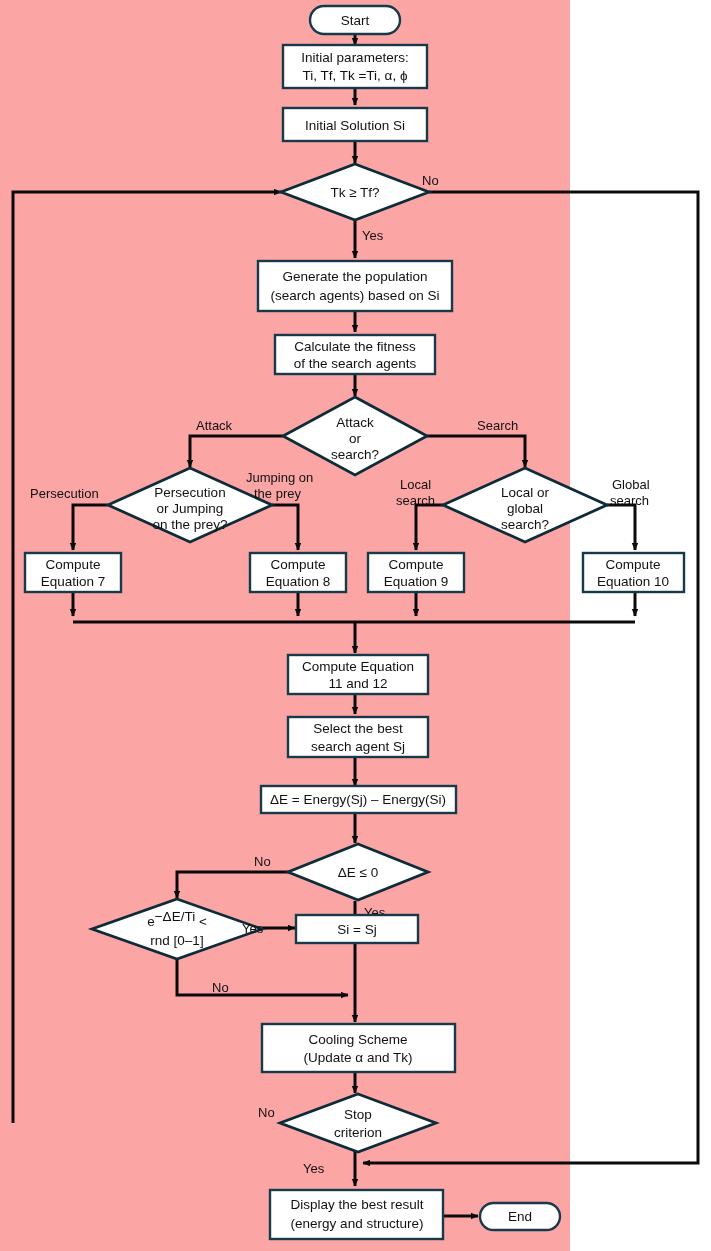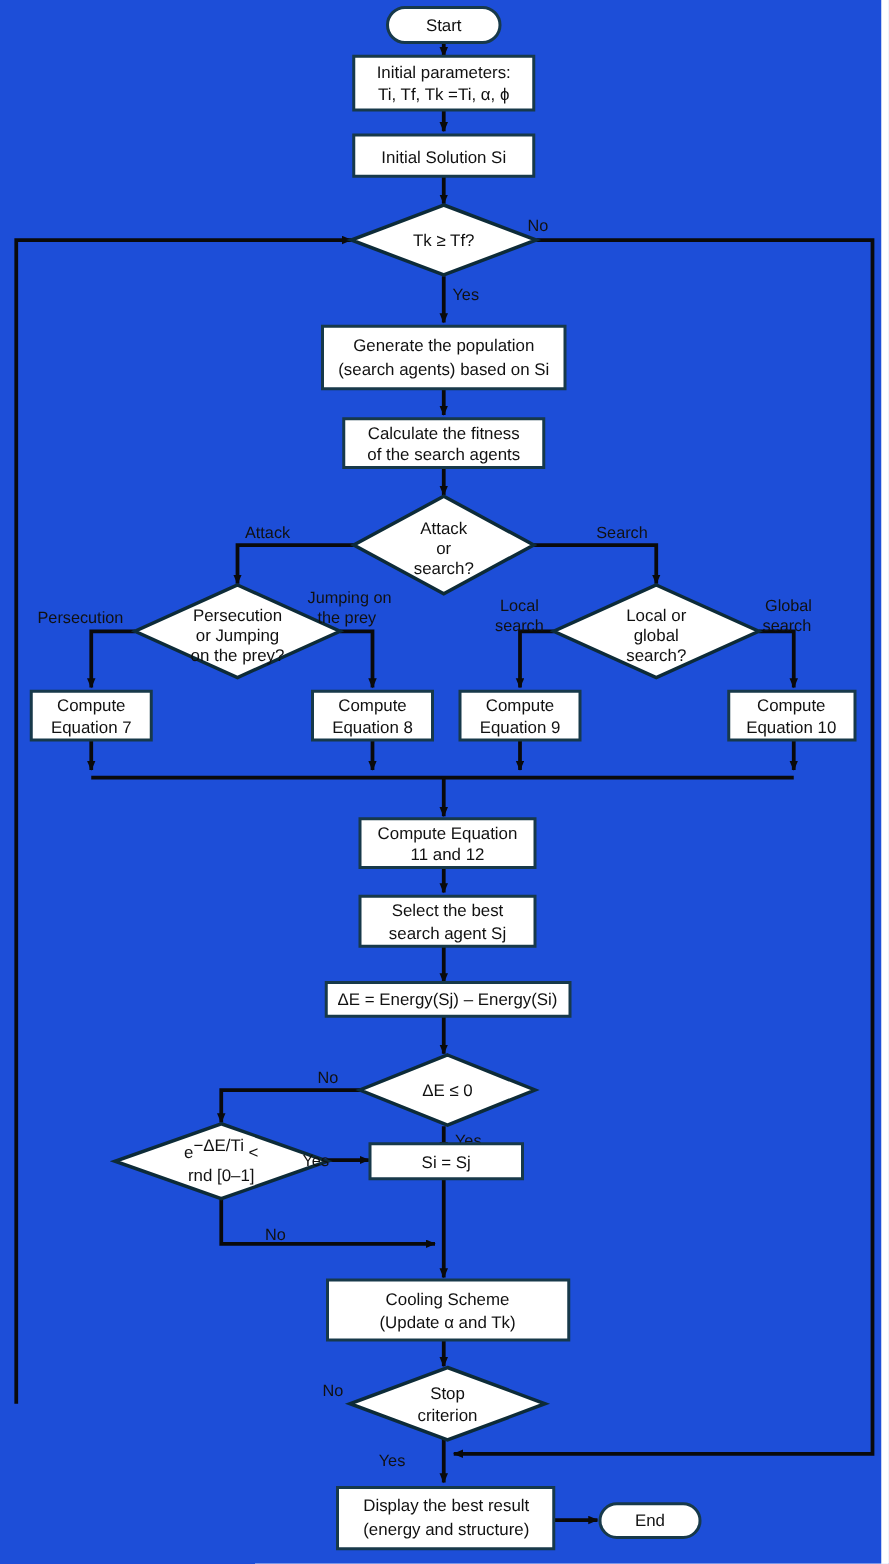--- a/index.html
+++ b/index.html
@@ -8,23 +8,23 @@
     background: #ffffff;
   }
   body {
     width: 711px;
     height: 1251px;
     font-family: "Liberation Sans", sans-serif;
     overflow: hidden;
   }
   #flow-root {
     position: relative;
-    width: 705px;
+    width: 570px;
     height: 1251px;
-    background: #1d4ed8;
+    background: #fca5a5;
   }
   svg#flow-svg {
     display: block;
     width: 711px;
     height: 1251px;
   }
   .shape-fill { fill: #ffffff; }
   .shape-stroke { stroke: #17394a; stroke-width: 2.4; }
   .diamond-stroke { stroke: #0d2b38; stroke-width: 2.8; fill: #ffffff; }
   .conn { stroke: #0a0a0a; stroke-width: 3; fill: none; }

